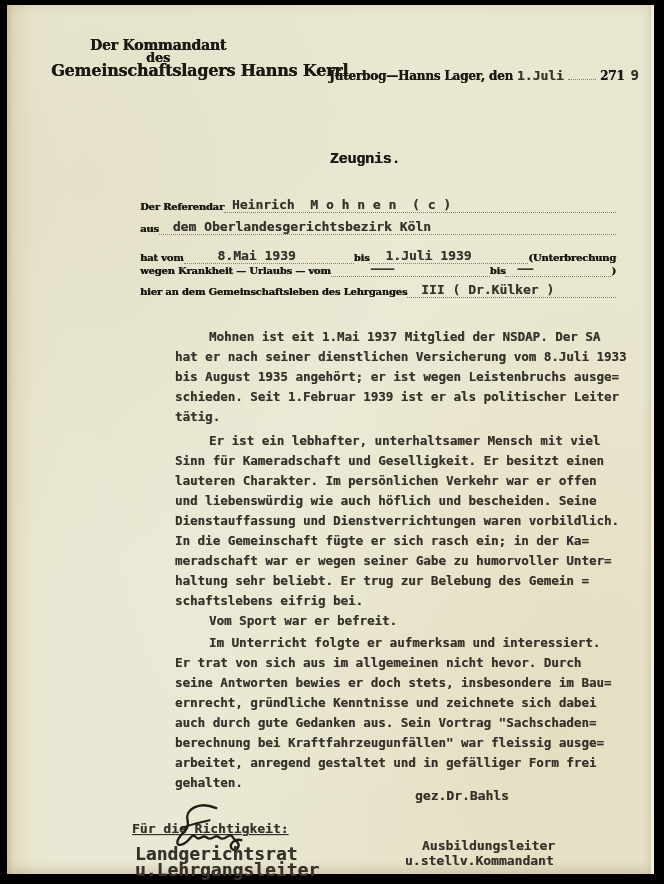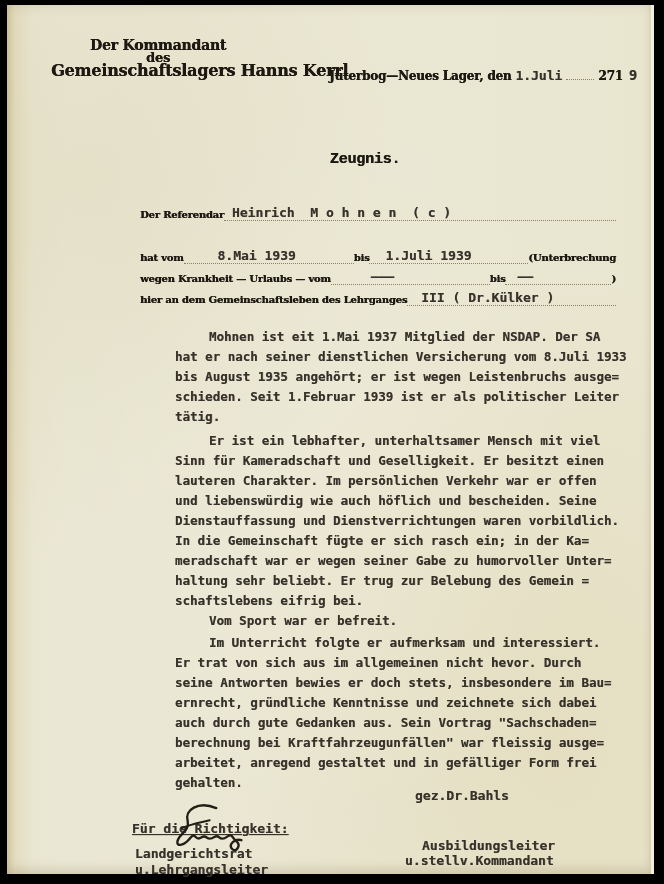--- a/index.html
+++ b/index.html
@@ -47,65 +47,69 @@
   .dl-year{font-size:12px;}
   .dl-year9{font-size:14px;margin-left:6px;}
   
   .title{left:0;top:146px;width:100%;text-align:center;padding-left:72px;box-sizing:border-box;font-size:15px;font-family:Liberation Mono, monospace;}
   
   .form-row{
     position:absolute;left:133px;width:476px;
     display:flex;align-items:baseline;height:21px;
   }
   .flabel{font-size:10px;white-space:nowrap;flex:0 0 auto;text-align:center;}
-  .fline{flex:1 1 auto;border-bottom:1px dotted #8a8266;height:17px;white-space:nowrap;margin-top:8px;}
+  .fline{flex:1 1 auto;border-bottom:1px dotted #8a8266;height:17px;white-space:nowrap;}
   .fv{font-size:13px;white-space:pre;position:relative;top:-1px;}
   
   .para{
     left:120px;width:462px;
     font-size:12.5px;line-height:20px;
     white-space:pre-line;text-indent:34px;margin-left:48px;
   }
   
   .sig-caption{left:125px;top:816px;font-size:13px;text-decoration:underline;}
   .sig-gez{left:408px;top:783px;font-size:13px;text-align:right;}
   .sig-svg{left:150px;top:794px;transform:rotate(-2deg);}
-  .sig-left-roles{left:128px;top:841px;font-size:13px;line-height:16px;}
+  .sig-left-roles{left:128px;top:841px;font-size:18px;line-height:16px;}
   .sig-right-roles{left:398px;top:833px;font-size:13px;line-height:15px;}
   .sig-right-roles .r1{padding-left:17px;}
   .role-line{display:block;}
 </style>
 </head>
 <body>
 
 <div class="paper">
 
   <div class="abs letterhead fraktur">
     <div class="lh1">Der Kommandant</div>
     <div class="lh2">des</div>
     <div class="lh3">Gemeinschaftslagers Hanns Kerrl</div>
   </div>
 
   <div class="abs dateline">
-    <span class="fraktur dl-place">Jüterbog—Neues Lager, den</span>
+    <span class="fraktur dl-place">Jüterbog—Hanns Lager, den</span>
     <span class="typed dl-date">1.Juli</span>
     <span class="dl-dots"></span>
     <span class="fraktur dl-year">271</span>
     <span class="typed dl-year9">9</span>
   </div>
 
   <div class="abs title fraktur">Zeugnis.</div>
 
   <div class="form-row" style="top:190px">
     <span class="fraktur flabel">Der Referendar</span>
     <span class="fline"><span class="typed fv" style="padding-left:8px">Heinrich  M o h n e n  ( c )</span></span>
   </div>
 
+  <div class="form-row" style="top:212px">
+    <span class="fraktur flabel">aus</span>
+    <span class="fline"><span class="typed fv" style="padding-left:14px">dem Oberlandesgerichtsbezirk Köln</span></span>
+  </div>
 
-  <div class="form-row" style="top:233px">
+  <div class="form-row" style="top:241px">
     <span class="fraktur flabel">hat vom</span>
     <span class="fline" style="flex:1.5"><span class="typed fv" style="padding-left:34px">8.Mai 1939</span></span>
     <span class="fraktur flabel">bis</span>
     <span class="fline" style="flex:1.4"><span class="typed fv" style="padding-left:16px">1.Juli 1939</span></span>
     <span class="fraktur flabel">(Unterbrechung</span>
   </div>
 
   <div class="form-row" style="top:254px">
     <span class="fraktur flabel">wegen Krankheit — Urlaubs — vom</span>
     <span class="fline" style="flex:1.8"><span class="typed fv" style="padding-left:40px">———</span></span>

